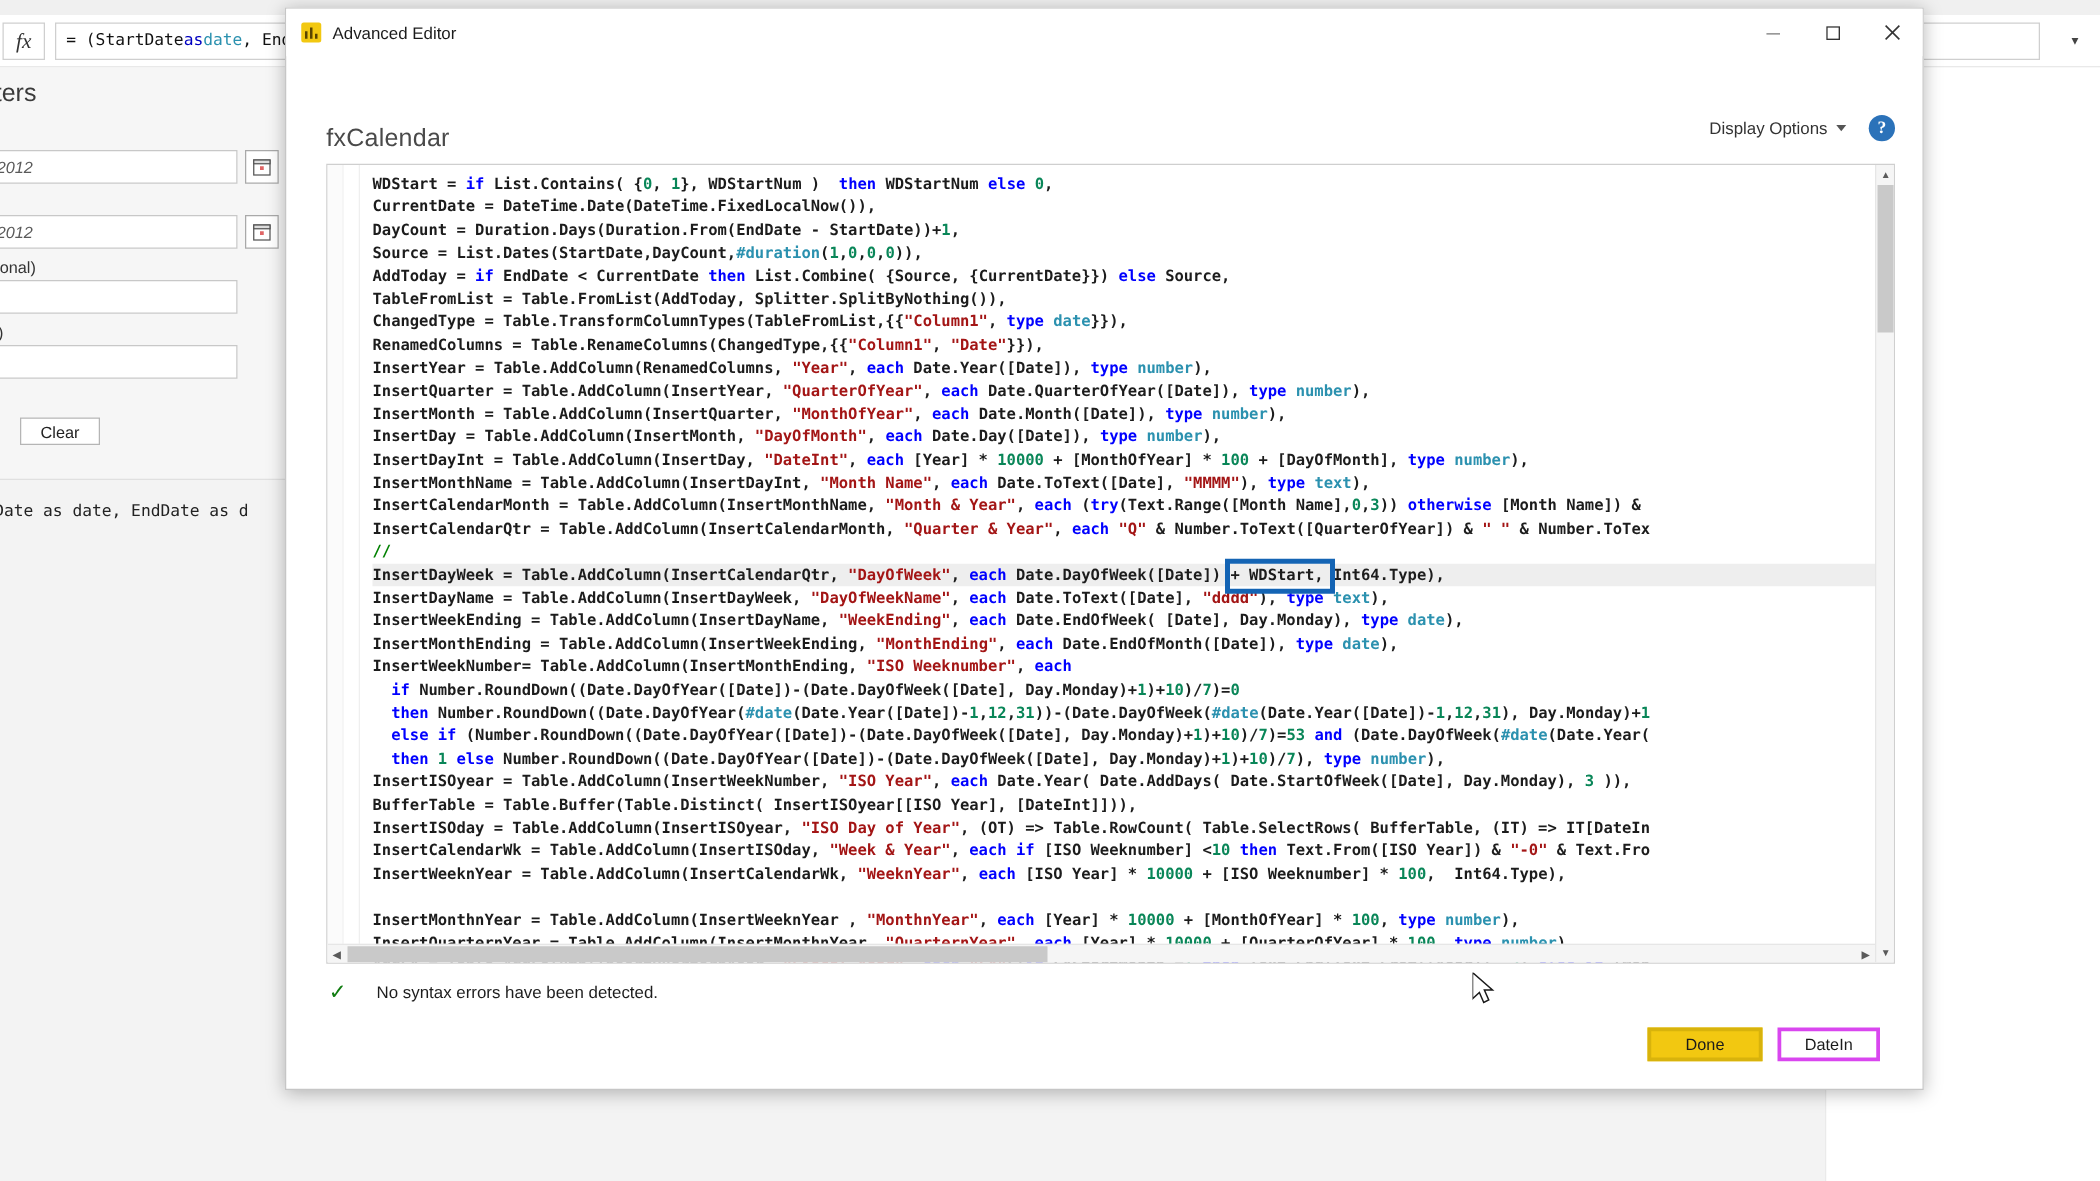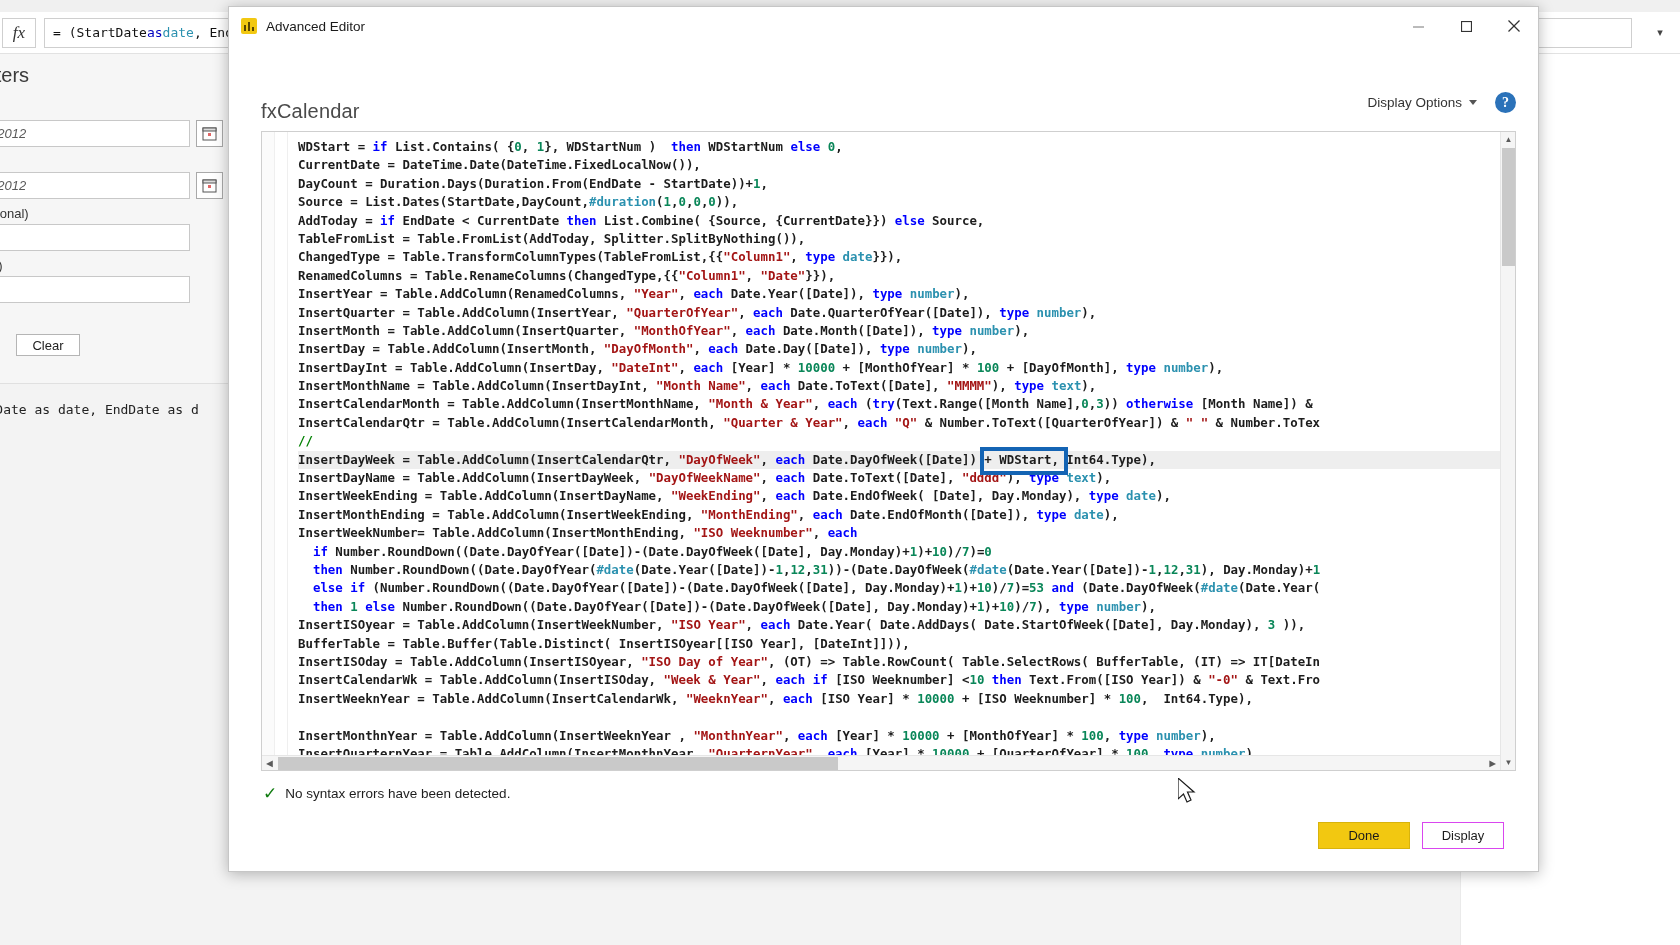--- a/index.html
+++ b/index.html
@@ -185,30 +185,30 @@
     position:absolute; border:4px solid #1464b4; background: transparent;
     pointer-events:none;
   }
 
   
   .status-row {
     display:flex; align-items:center; gap:8px;
     padding: 10px 0 0 34px; height: 34px;
   }
   .check-mark { color:#107c10; font-size:17px; line-height:1; }
-  .status-text { font-size:13.5px; color:#1d1d1d; }
+  .status-text { font-size:13.5px; color:#1d1d1d;margin-left:16px; }
 
   .button-row {
     display:flex; justify-content:flex-end; align-items:center; gap:12px;
     padding: 0 34px 22px 0; margin-top: auto;
   }
   .btn {
     min-width: 82px; height: 27px; font-size: 13px;
     display:flex; align-items:center; justify-content:center;
-    border:1px solid #d946ef; background:#fff; color:#1b1b1b;
+    border:3px solid #d946ef; background:#fff; color:#1b1b1b;
   }
   .btn.primary { background:#f2c811; border-color:#d8b30c; color:#1b1b1b; min-width:92px; }
 
   
   .cursor {
     position:absolute; left:1178px; top:778px; width:0; height:0; pointer-events:none;
   }
 </style>
 </head>
 <body>
@@ -322,21 +322,21 @@
     </div>
   </div>
 
   <div class="status-row">
     <span class="check-mark">✓</span>
     <span class="status-text">No syntax errors have been detected.</span>
   </div>
 
   <div class="button-row">
     <div class="btn primary">Done</div>
-    <div class="btn">Display</div>
+    <div class="btn">DateIn</div>
   </div>
 </div>
 
 <div class="cursor">
   <svg width="22" height="30" viewBox="0 0 22 30" aria-hidden="true">
     <polygon points="0,0 0,21 5.5,16 9,24 13,22 9.5,14 16,14" fill="#ffffff" stroke="#1a1a1a" stroke-width="1.2"></polygon>
   </svg>
 </div>
 
 </body></html>

